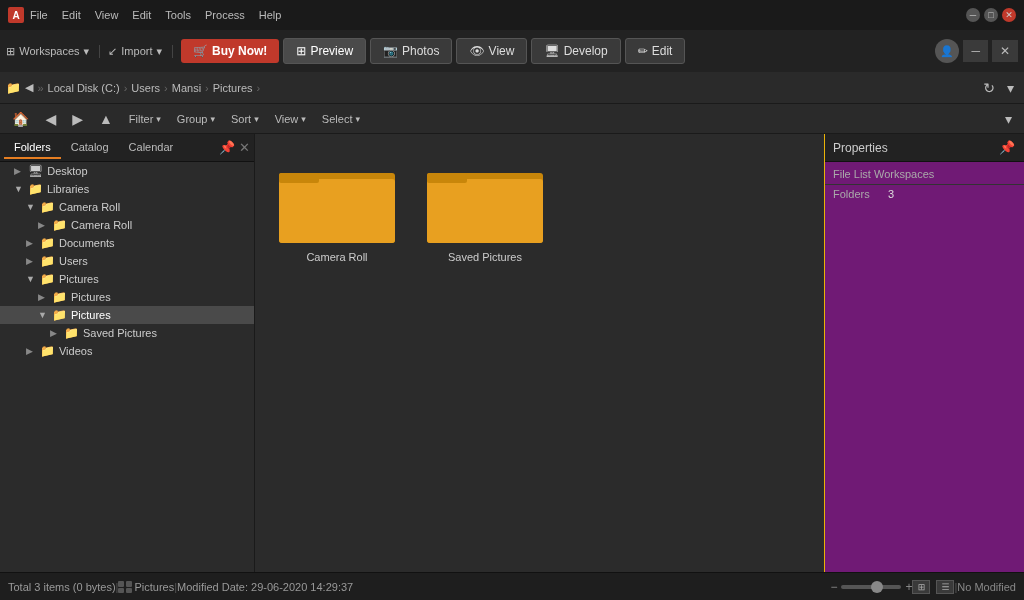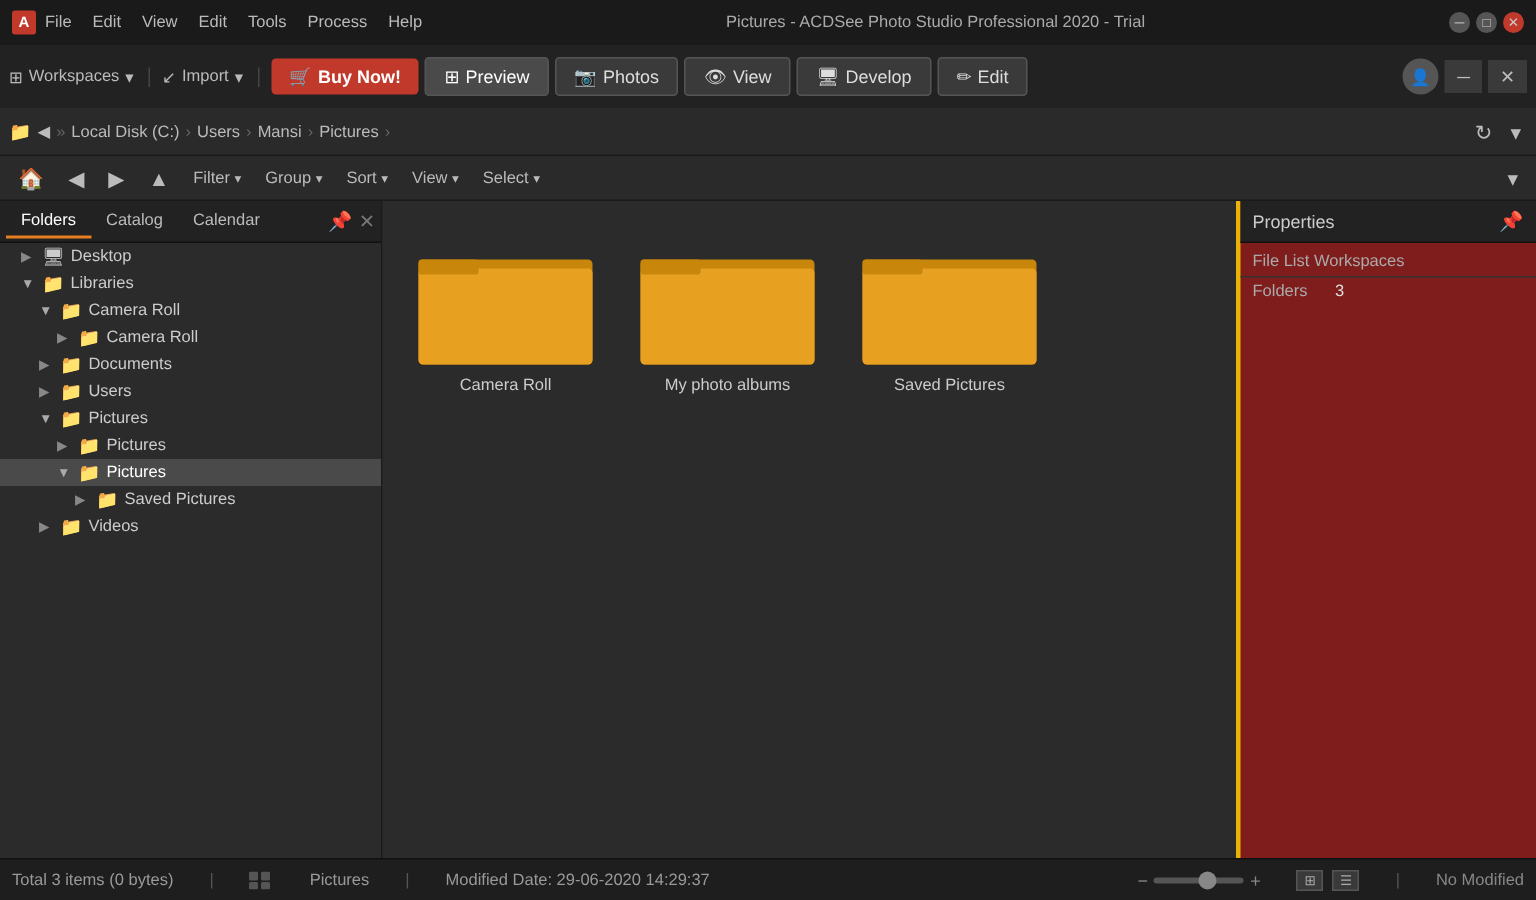--- a/index.html
+++ b/index.html
@@ -147,22 +147,22 @@
       width: 120px;
       height: 90px;
       position: relative;
     }
     .folder-svg { width: 120px; height: 90px; }
     .folder-label { margin-top: 6px; font-size: 11px; color: #ccc; text-align: center; }
 
     
     #properties {
       width: 200px;
-      background: #7f1d1d;
-      border-left: 3px solid #eab308;
+      background: #701a75;
+      border-left: 1px solid #eab308;
       padding: 0;
       flex-shrink: 0;
     }
     .props-header {
       display: flex;
       align-items: center;
       padding: 4px 8px;
       background: #222;
       border-bottom: 1px solid #111;
       height: 28px;
@@ -186,21 +186,21 @@
     .preview-tab { font-size: 11px; color: #bbb; cursor: pointer; }
     .preview-tab.active { color: white; }
 
     
     #status-bar {
       height: 28px;
       background: #1e1e1e;
       display: flex;
       align-items: center;
       padding: 0 8px;
-      gap: 24px;
+      gap: 0;
       border-top: 1px solid #111;
       font-size: 11px;
       color: #999;
       position: fixed;
       bottom: 0;
       width: 1024px;
     }
     .status-sep { color: #555; }
     .status-slider { display: flex; align-items: center; gap: 4px; }
     .status-slider-track { width: 60px; height: 4px; background: #555; border-radius: 2px; position: relative; }
@@ -218,21 +218,20 @@
     <div class="menu-items">
       <span>File</span>
       <span>Edit</span>
       <span>View</span>
       <span>Edit</span>
       <span>Tools</span>
       <span>Process</span>
       <span>Help</span>
     </div>
   </div>
-  <div class="title-center">Pictures - ACDSee Photo Studio Professional 2020 - Trial</div>
   <div class="win-controls">
     <div class="win-btn win-min">─</div>
     <div class="win-btn win-max">□</div>
     <div class="win-btn win-close">✕</div>
   </div>
 </div>
 
 <div id="toolbar1">
   <div class="toolbar-workspace">
     <span>⊞</span>
@@ -401,30 +400,20 @@
         <div class="folder-thumb">
           <svg class="folder-svg" viewBox="0 0 120 90" xmlns="http://www.w3.org/2000/svg">
             <rect x="2" y="18" width="116" height="70" rx="3" ry="3" fill="#c8860a"></rect>
             <rect x="2" y="24" width="116" height="64" rx="3" ry="3" fill="#e8a020"></rect>
             <rect x="2" y="18" width="40" height="10" rx="2" ry="2" fill="#c8860a"></rect>
           </svg>
         </div>
         <div class="folder-label">Camera Roll</div>
       </div>
 
-      <div class="folder-item">
-        <div class="folder-thumb">
-          <svg class="folder-svg" viewBox="0 0 120 90" xmlns="http://www.w3.org/2000/svg">
-            <rect x="2" y="18" width="116" height="70" rx="3" ry="3" fill="#c8860a"></rect>
-            <rect x="2" y="24" width="116" height="64" rx="3" ry="3" fill="#e8a020"></rect>
-            <rect x="2" y="18" width="40" height="10" rx="2" ry="2" fill="#c8860a"></rect>
-          </svg>
-        </div>
-        <div class="folder-label">My photo albums</div>
-      </div>
 
       <div class="folder-item">
         <div class="folder-thumb">
           <svg class="folder-svg" viewBox="0 0 120 90" xmlns="http://www.w3.org/2000/svg">
             <rect x="2" y="18" width="116" height="70" rx="3" ry="3" fill="#c8860a"></rect>
             <rect x="2" y="24" width="116" height="64" rx="3" ry="3" fill="#e8a020"></rect>
             <rect x="2" y="18" width="40" height="10" rx="2" ry="2" fill="#c8860a"></rect>
           </svg>
         </div>
         <div class="folder-label">Saved Pictures</div>

